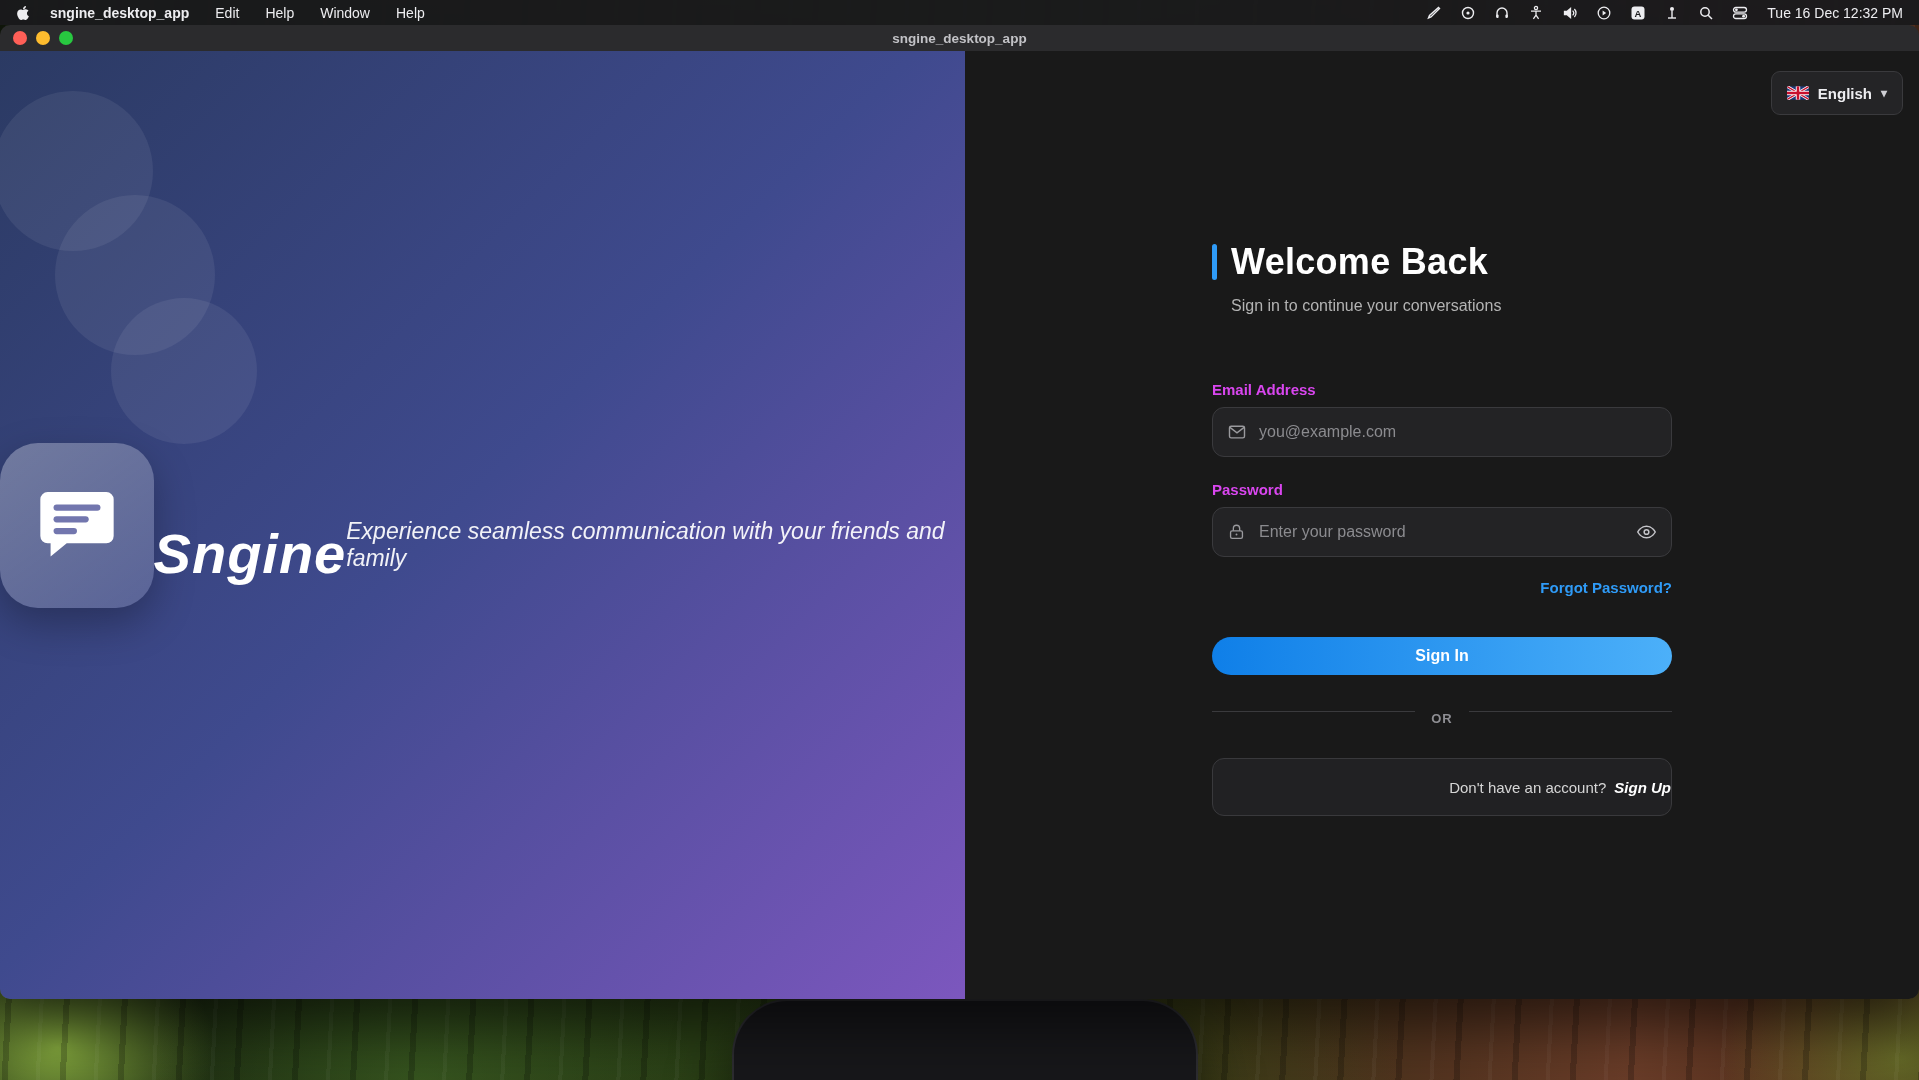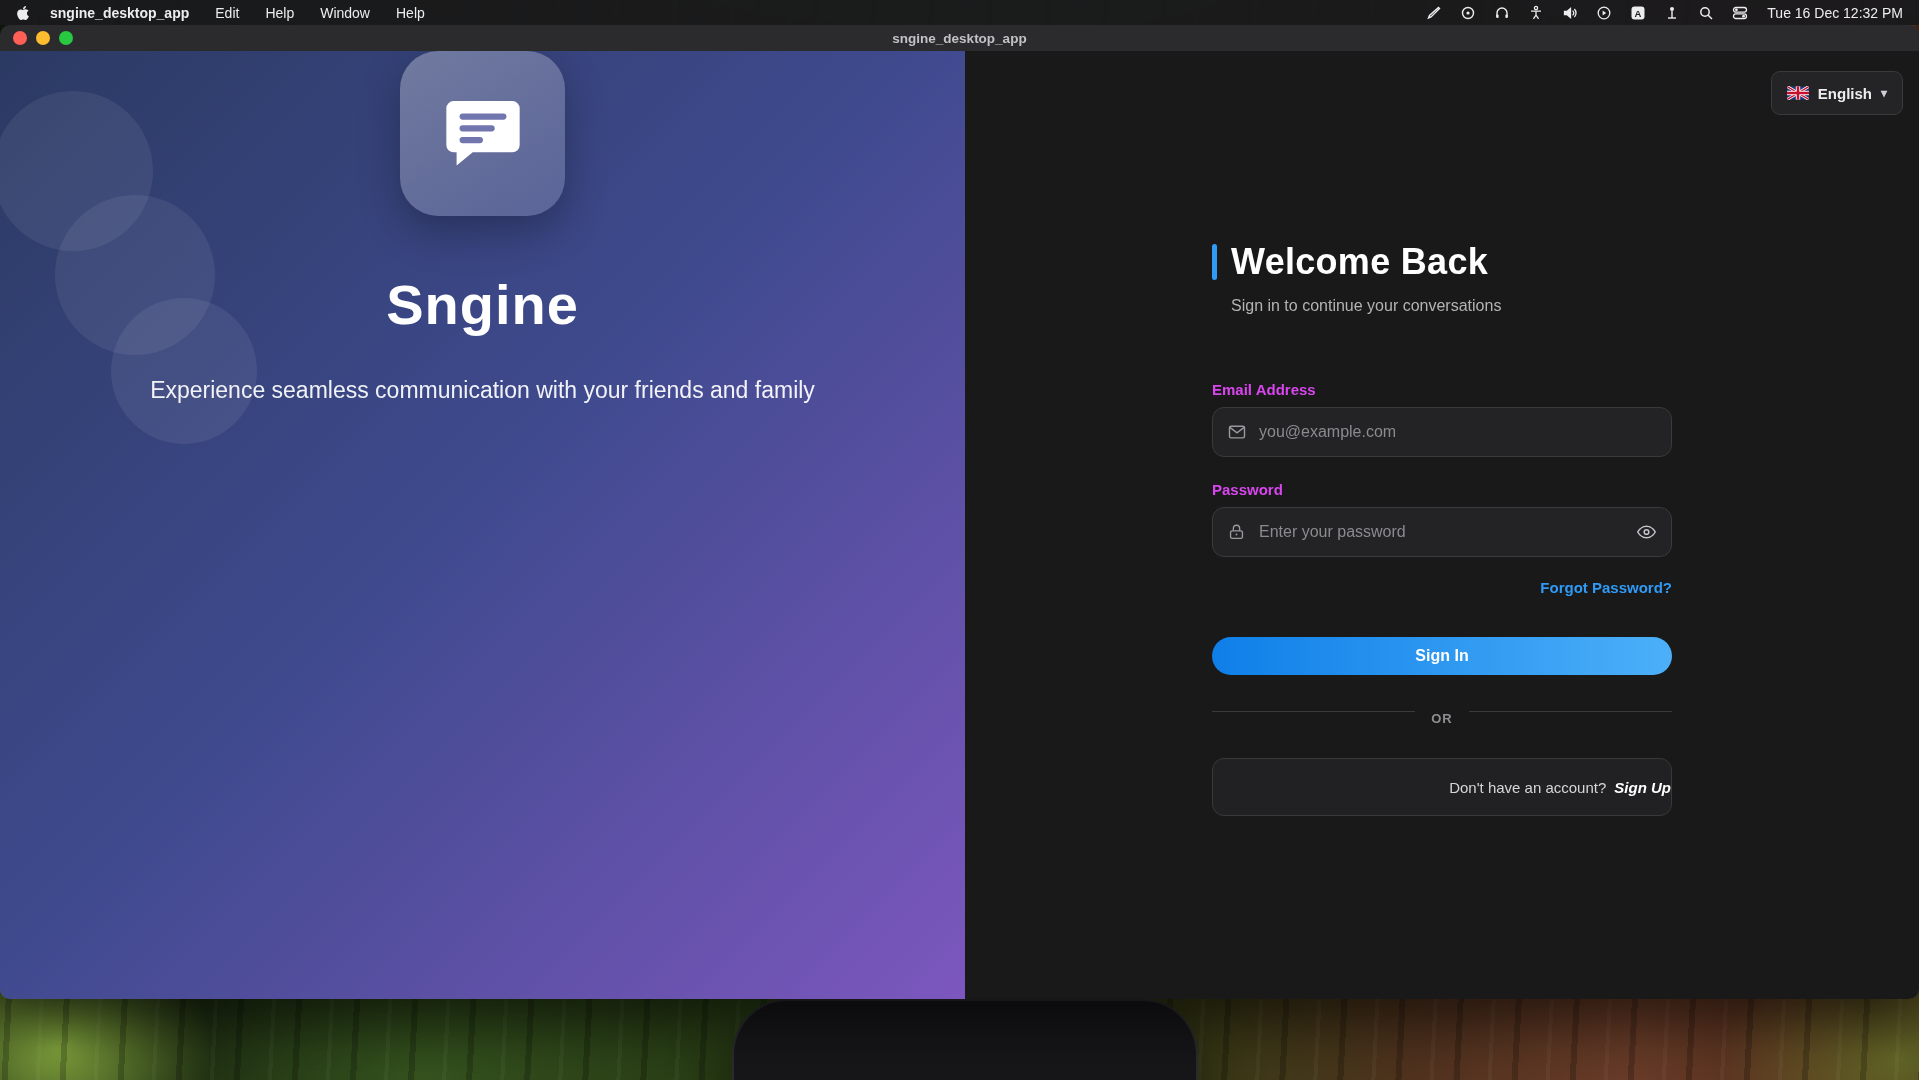--- a/index.html
+++ b/index.html
@@ -44,21 +44,21 @@
   .lights { position:absolute; left:13px; top:0; bottom:0; display:flex; align-items:center; gap:9px; }
   .light { width:14px; height:14px; border-radius:50%; }
   .light.red { background:#ff5f57; } .light.yellow { background:#febc2e; } .light.green { background:#28c840; }
   .win-title { width:100%; text-align:center; font-size:13.5px; font-weight:700; color:#c2c2c6; }
 
   .win-content { flex:1; display:flex; min-height:0; }
 
   
   .brand-panel { width:965px; flex:0 0 965px; position:relative; overflow:hidden;
     background:linear-gradient(135deg,#2b3a63 0%,#3f4a8e 48%,#7c57be 100%);
-    display:flex; flex-direction:column; align-items:center; justify-content:flex-start; }
+    display:flex; flex-direction:row; align-items:center; justify-content:flex-start;font-style:italic; }
   .decor { position:absolute; border-radius:50%; background:rgba(255,255,255,.07); }
   .decor.c1 { width:160px; height:160px; left:-7px;  top:40px; }
   .decor.c2 { width:160px; height:160px; left:55px;  top:144px; }
   .decor.c3 { width:146px; height:146px; left:111px; top:247px; }
   .app-tile { width:165px; height:165px; border-radius:38px;
     background:linear-gradient(145deg, rgba(255,255,255,.30), rgba(255,255,255,.16));
     box-shadow:0 16px 40px rgba(0,0,0,.28);
     display:flex; align-items:center; justify-content:center; }
   .hero-name { margin-top:56px; font-size:56px; font-weight:800; color:#fff; letter-spacing:1px; }
   .hero-badge { margin-top:30px; padding:13px 34px; border-radius:999px;

